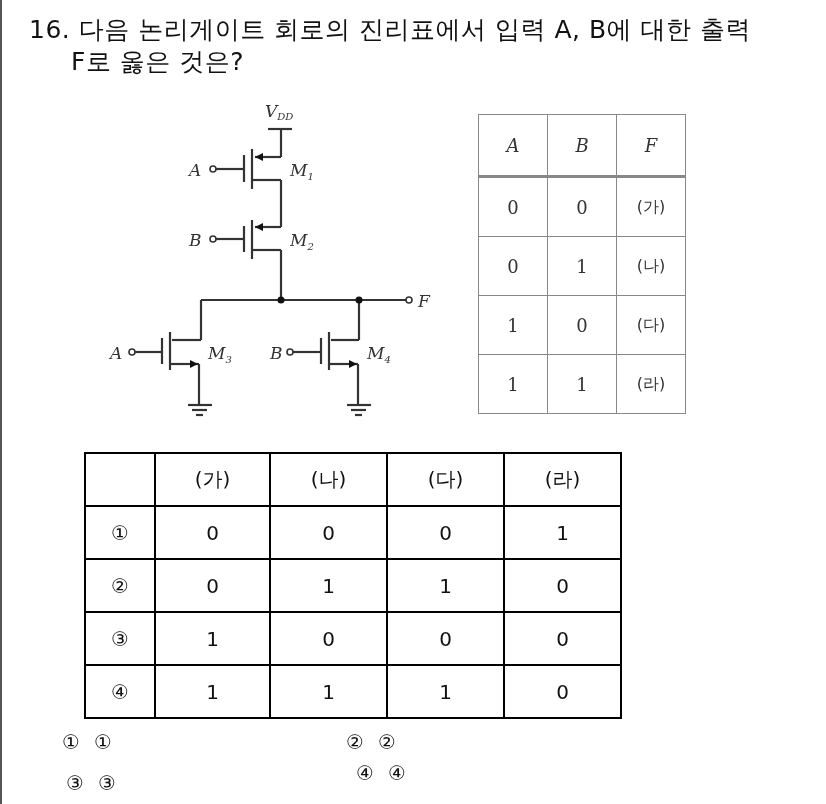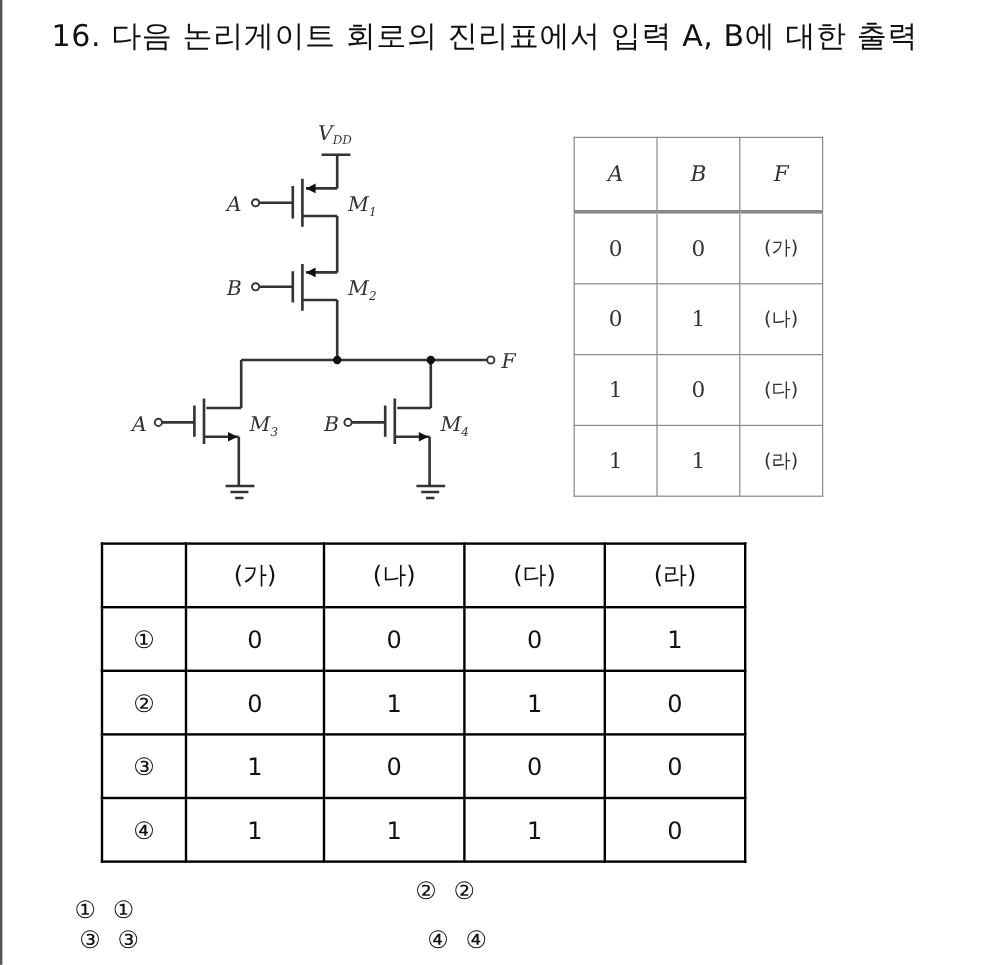--- a/index.html
+++ b/index.html
@@ -4,21 +4,21 @@
 <style>
   html, body { margin: 0; padding: 0; background: #ffffff; }
   body {
     width: 826px; height: 804px; position: relative; overflow: hidden;
     font-family: "DejaVu Sans", "Liberation Sans", sans-serif; color: #111;
   }
   .page-border {
     position: absolute; left: 0; top: 0; width: 2px; height: 804px; background: #555;
   }
   .question {
-    position: absolute; left: 43px; top: 14px; width: 760px;
+    position: absolute; left: 29px; top: 14px; width: 760px;
     font-size: 25px; line-height: 32px; letter-spacing: 0.5px; color: #111;
   }
   .q-line2 { padding-left: 42px; display: block; }
   .circuit { position: absolute; left: 100px; top: 92px; width: 340px; height: 330px; }
   .truth {
     position: absolute; left: 478px; top: 114px; border-collapse: collapse;
     font-family: "DejaVu Serif", "Liberation Serif", serif; color: #333;
   }
   .truth td {
     border: 1px solid #888; width: 68px; height: 58px; text-align: center;
@@ -44,20 +44,21 @@
   .choice span { display: inline-block; margin-right: 14px; }
 </style>
 </head>
 <body>
 
 <div class="page-border"></div>
 
 <div class="question">
   <span>16.</span>
   <span>다음 논리게이트 회로의 진리표에서 입력 A, B에 대한 출력</span>
+  <span class="q-line2">F로 옳은 것은?</span>
 </div>
 
 <svg class="circuit" viewBox="0 0 340 330" xmlns="http://www.w3.org/2000/svg">
   <g stroke="#333" stroke-width="2.2" fill="none">
 
     <line x1="168" y1="37" x2="192" y2="37"></line>
     <line x1="181" y1="37" x2="181" y2="65"></line>
 
     <line x1="181" y1="65" x2="155" y2="65"></line>
     <line x1="152" y1="57" x2="152" y2="97"></line>
@@ -193,25 +194,25 @@
     <td class="c0">④</td>
     <td class="cv">1</td>
     <td class="cv2">1</td>
     <td class="cv2">1</td>
     <td class="cv2">0</td>
   </tr>
 </tbody>
   </table>
 
 <div class="choices">
-  <div class="choice" style="left:0;top:16px">
+  <div class="choice" style="left:0;top:0">
     <span>①</span><span>①</span>
   </div>
   <div class="choice" style="left:284px;top:0">
     <span>②</span><span>②</span>
   </div>
   <div class="choice" style="left:4px;top:41px">
     <span>③</span><span>③</span>
   </div>
-  <div class="choice" style="left:294px;top:41px">
+  <div class="choice" style="left:294px;top:31px">
     <span>④</span><span>④</span>
   </div>
 </div>
 
 </body></html>

